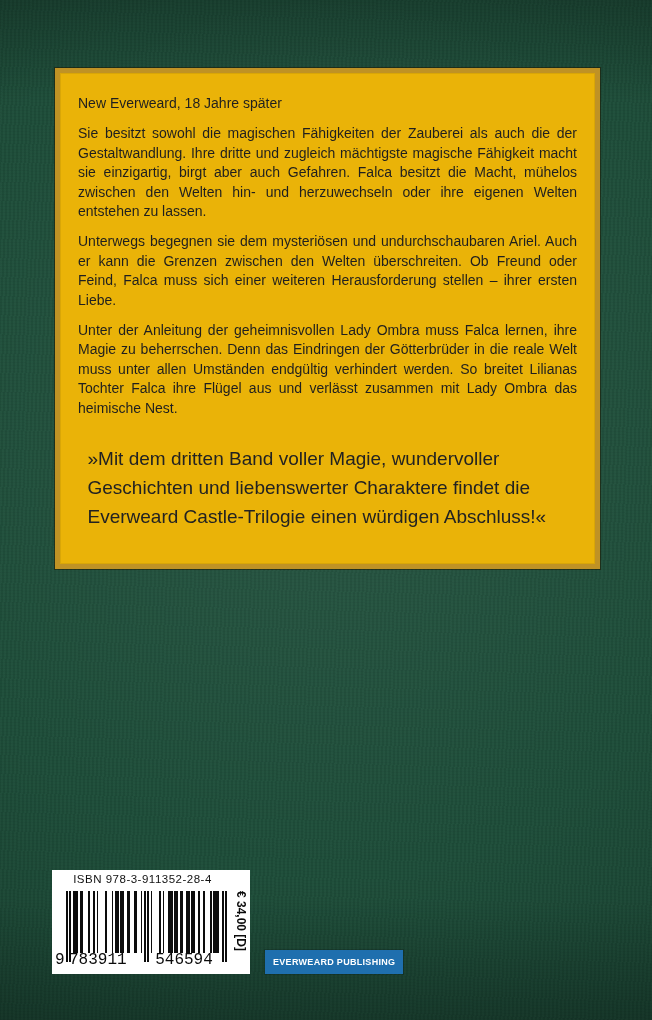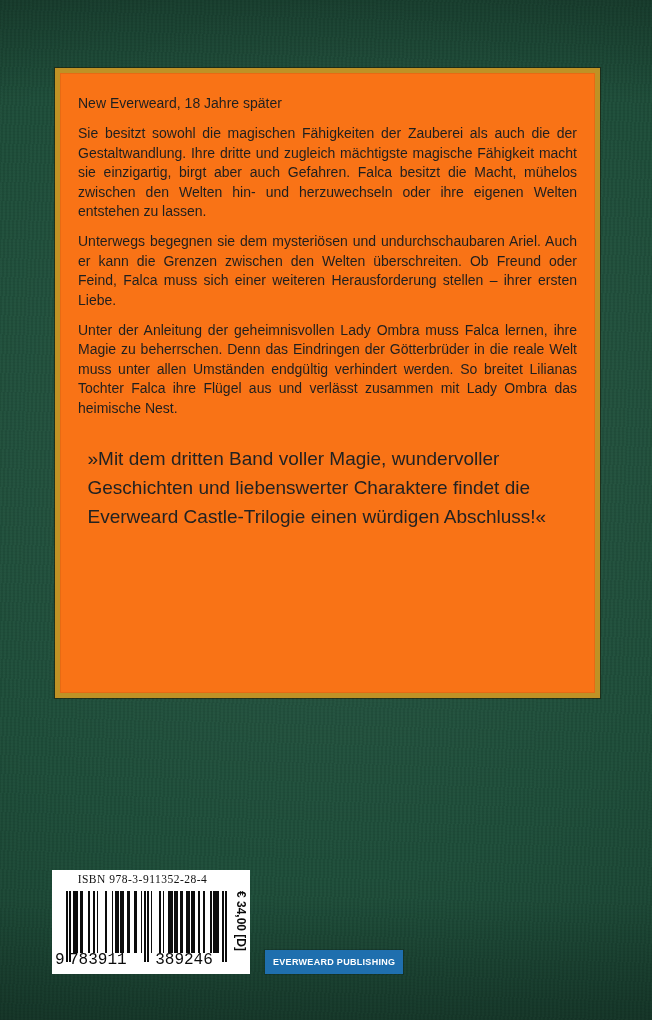--- a/index.html
+++ b/index.html
@@ -7,39 +7,39 @@
     width:652px;height:1020px;position:relative;overflow:hidden;
     font-family:"Liberation Sans","DejaVu Sans",sans-serif;
     background:
       linear-gradient(180deg, rgba(0,0,0,.20) 0%, rgba(0,0,0,0) 10%, rgba(0,0,0,0) 88%, rgba(0,0,0,.22) 100%),
       radial-gradient(140% 95% at 50% 42%, rgba(255,255,255,.055) 0%, rgba(0,0,0,0) 46%, rgba(0,0,0,.30) 100%),
       repeating-linear-gradient(93deg, rgba(0,0,0,.045) 0 2px, rgba(255,255,255,.015) 2px 4px),
       repeating-linear-gradient(2deg, rgba(0,0,0,.04) 0 1px, rgba(0,0,0,0) 1px 3px),
       #1e4e3a;
   }
   .synopsis-box{
-    position:absolute;left:55px;top:68px;width:545px;height:630px;box-sizing:border-box;
-    background:#f97316;border:5px solid #bf9225;
+    position:absolute;left:55px;top:68px;width:545px;height:501px;box-sizing:border-box;
+    background:#eab308;border:5px solid #bf9225;
     box-shadow:0 0 0 1px rgba(30,24,2,.55), inset 0 0 0 1px rgba(0,0,0,.07);
     padding:21px 18px 8px 18px;
   }
   .synopsis-box p{
     margin:0 0 10.5px 0;font-size:14px;line-height:19.5px;color:#1f1f1f;
     text-align:justify;hyphens:auto;-webkit-hyphens:auto;
   }
   .quote{
     margin:26px auto 0 auto;max-width:480px;text-align:left;
     font-size:19px;line-height:29px;color:#222;
   }
   .barcode-box{
     position:absolute;left:52px;top:870px;width:198px;height:104px;background:#fff;
   }
   .isbn{
     position:absolute;left:3px;right:20px;top:3px;text-align:center;
-    font-family:Liberation Serif, serif;
+    font-family:Liberation Sans, sans-serif;
     font-size:11.5px;letter-spacing:.5px;color:#111;white-space:nowrap;
   }
   .bars{position:absolute;left:14px;top:21px;width:161px;height:71px;}
   .bars .m{position:absolute;top:0;background:#0c0c0c;}
   .num{
     position:absolute;top:82px;font-family:"Liberation Mono","DejaVu Sans Mono",monospace;
     font-size:16px;line-height:16px;color:#0b0b0b;white-space:nowrap;
   }
   .num-first{left:3px;}
   .num-g1{left:17px;width:72px;}
@@ -111,17 +111,17 @@
       <div class="m" style="left: 137.274px; width: 1.74474px; height: 62px;"></div>
       <div class="m" style="left: 144.053px; width: 1.74474px; height: 62px;"></div>
       <div class="m" style="left: 147.442px; width: 1.74474px; height: 62px;"></div>
       <div class="m" style="left: 149.137px; width: 1.74474px; height: 62px;"></div>
       <div class="m" style="left: 150.832px; width: 1.74474px; height: 62px;"></div>
       <div class="m" style="left: 155.916px; width: 1.74474px; height: 71px;"></div>
       <div class="m" style="left: 159.305px; width: 1.74474px; height: 71px;"></div>
     </div>
   <div class="num num-first">9</div>
   <div class="num num-g1">783911</div>
-  <div class="num num-g2">389246</div>
+  <div class="num num-g2">546594</div>
   <div class="price">€ 34,00 [D]</div>
 </div>
 
 <div class="badge">EVERWEARD PUBLISHING</div>
 
 </body></html>

